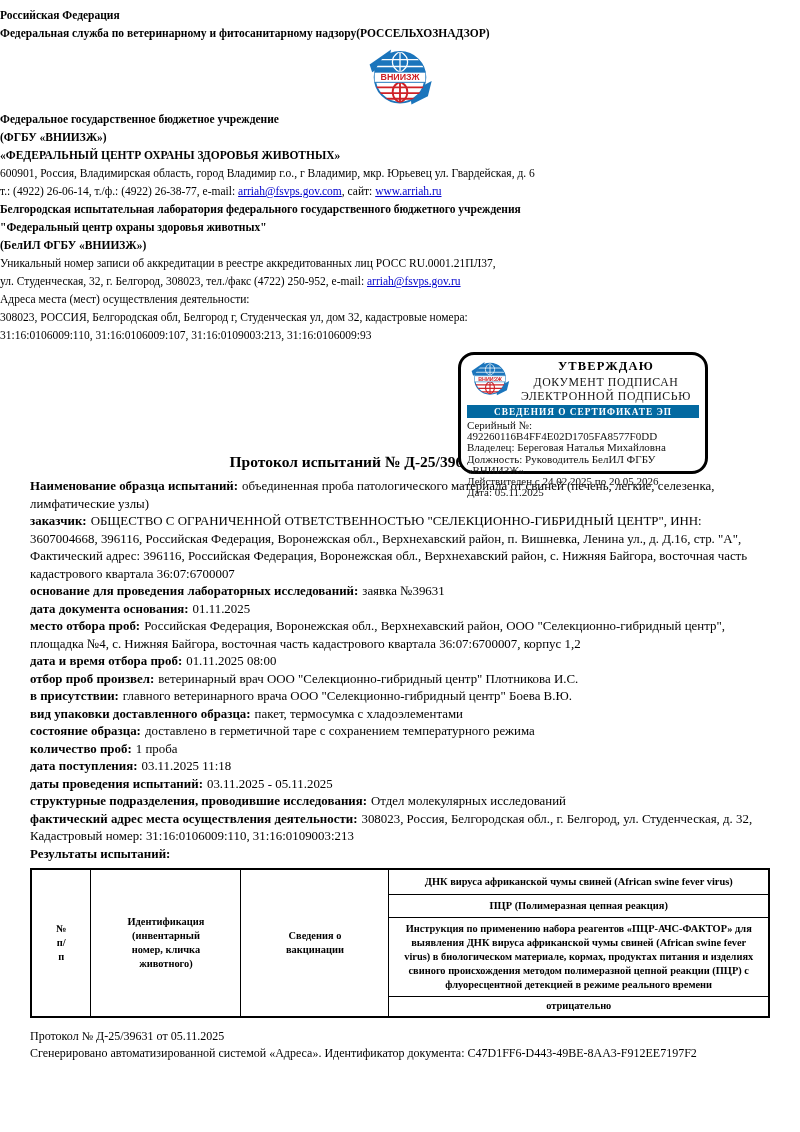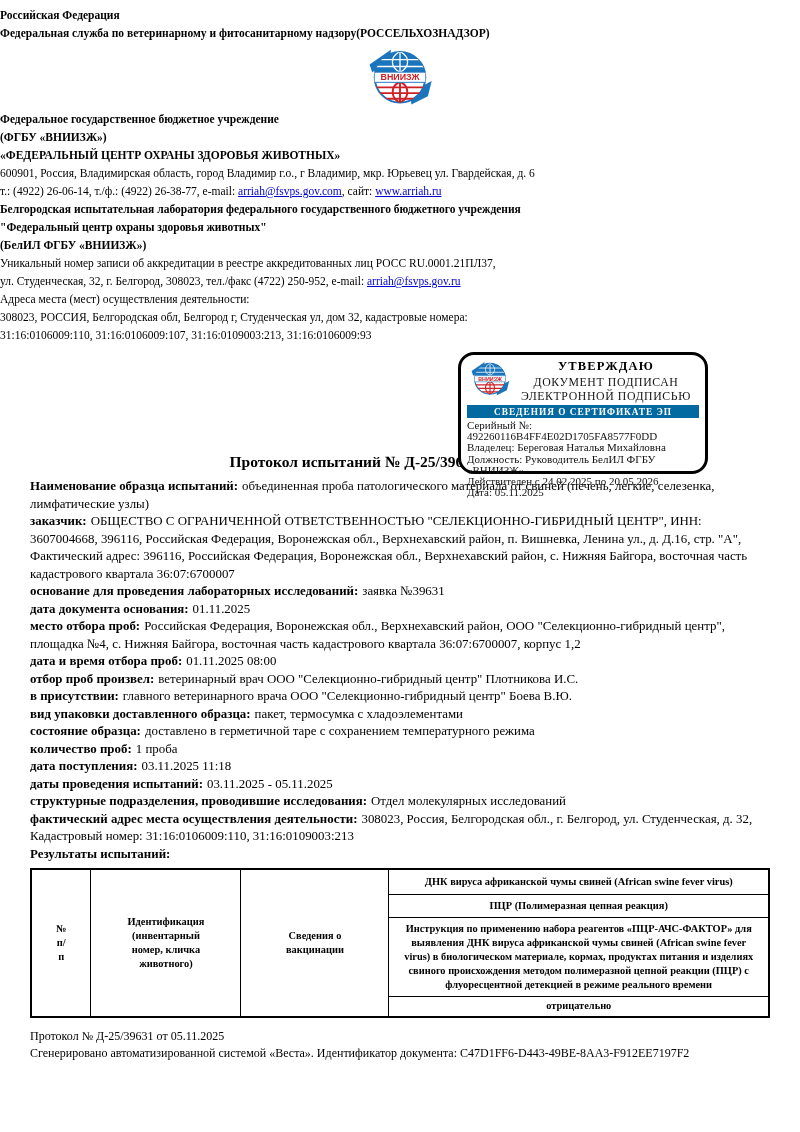--- a/index.html
+++ b/index.html
@@ -188,16 +188,16 @@
           <td class="r3">Инструкция по применению набора реагентов «ПЦР-АЧС-ФАКТОР» для выявления ДНК вируса африканской чумы свиней (African swine fever virus) в биологическом материале, кормах, продуктах питания и изделиях свиного происхождения методом полимеразной цепной реакции (ПЦР) с флуоресцентной детекцией в режиме реального времени</td>
         </tr>
       <tr>
           <td class="r4">отрицательно</td>
         </tr>
     </tbody>
   </table>
 
   <div class="foot">
     <div>Протокол № Д-25/39631 от 05.11.2025</div>
-    <div>Сгенерировано автоматизированной системой «Веста». Идентификатор документа: C47D1FF6-D443-49BE-8AA3-F912EE7197F2</div>
+    <div>Сгенерировано автоматизированной системой «Адреса». Идентификатор документа: C47D1FF6-D443-49BE-8AA3-F912EE7197F2</div>
   </div>
 
 </div>
 
 </body></html>

